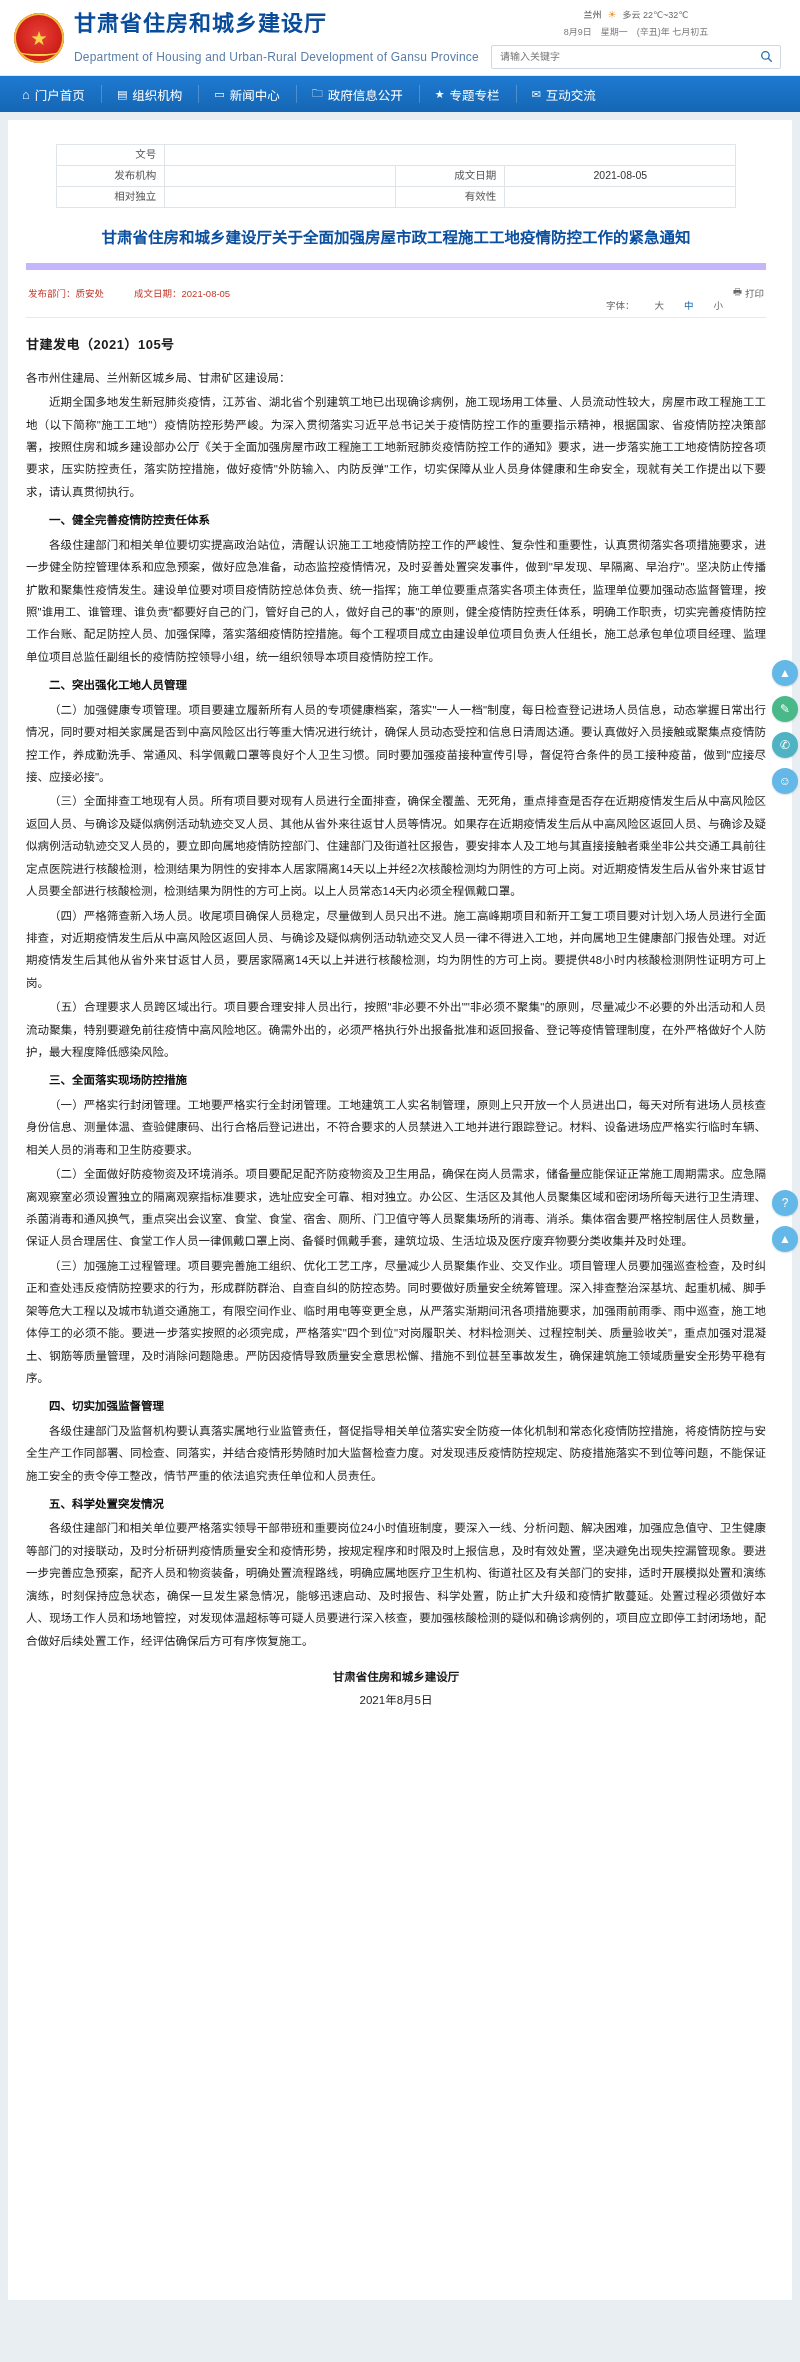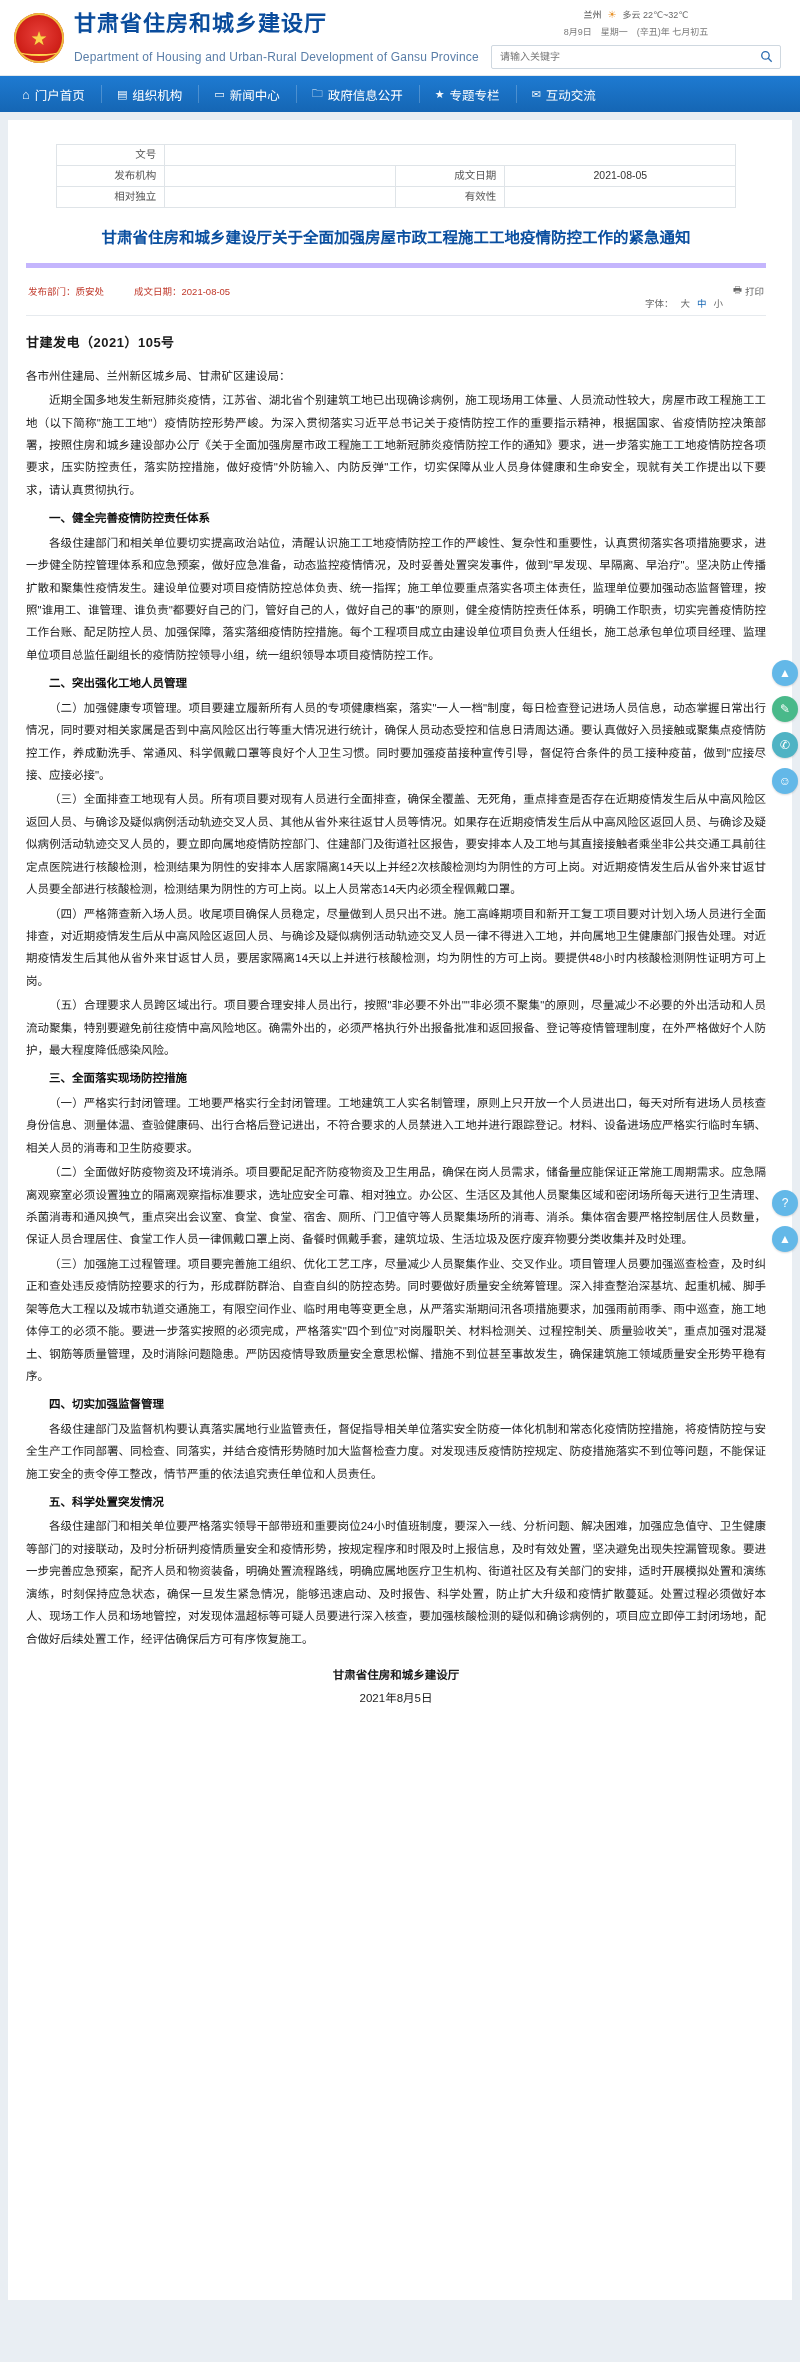--- a/index.html
+++ b/index.html
@@ -184,33 +184,33 @@
   
   .doc-title {
     font-size: 15.5px;
     font-weight: bold;
     color: #0a4fa0;
     text-align: center;
     line-height: 1.6;
     margin: 10px 10px 12px 10px;
   }
   .doc-subbar {
-    border-top: 5px solid #c4b5fd;
+    border-top: 7px solid #c4b5fd;
     border-bottom: 1px solid #e6eaee;
     padding: 5px 2px;
     display: flex;
     align-items: center;
     font-size: 9.5px;
     color: #777;
     margin-bottom: 16px;
   }
   .subbar-left { display: flex; gap: 30px; }
   .subbar-left .k { color: #c0392b; }
   .subbar-right { margin-left: auto; display: flex; align-items: center; gap: 10px; }
-  .fontsize-group { display: flex; align-items: center; gap: 7px; color: #666; margin-top: 23px; }
+  .fontsize-group { display: flex; align-items: center; gap: 20px; color: #666; margin-top: 23px; }
   .fontsize-group b { font-weight: normal; cursor: pointer; }
   .fontsize-group b.sel { color: #1566b4; }
   .print-link { display: flex; align-items: center; gap: 3px; color: #666; cursor: pointer; }
 
   
   .docno {
     text-align: left;
     font-size: 13px;
     font-weight: bold;
     margin: 4px 0 14px 0;

